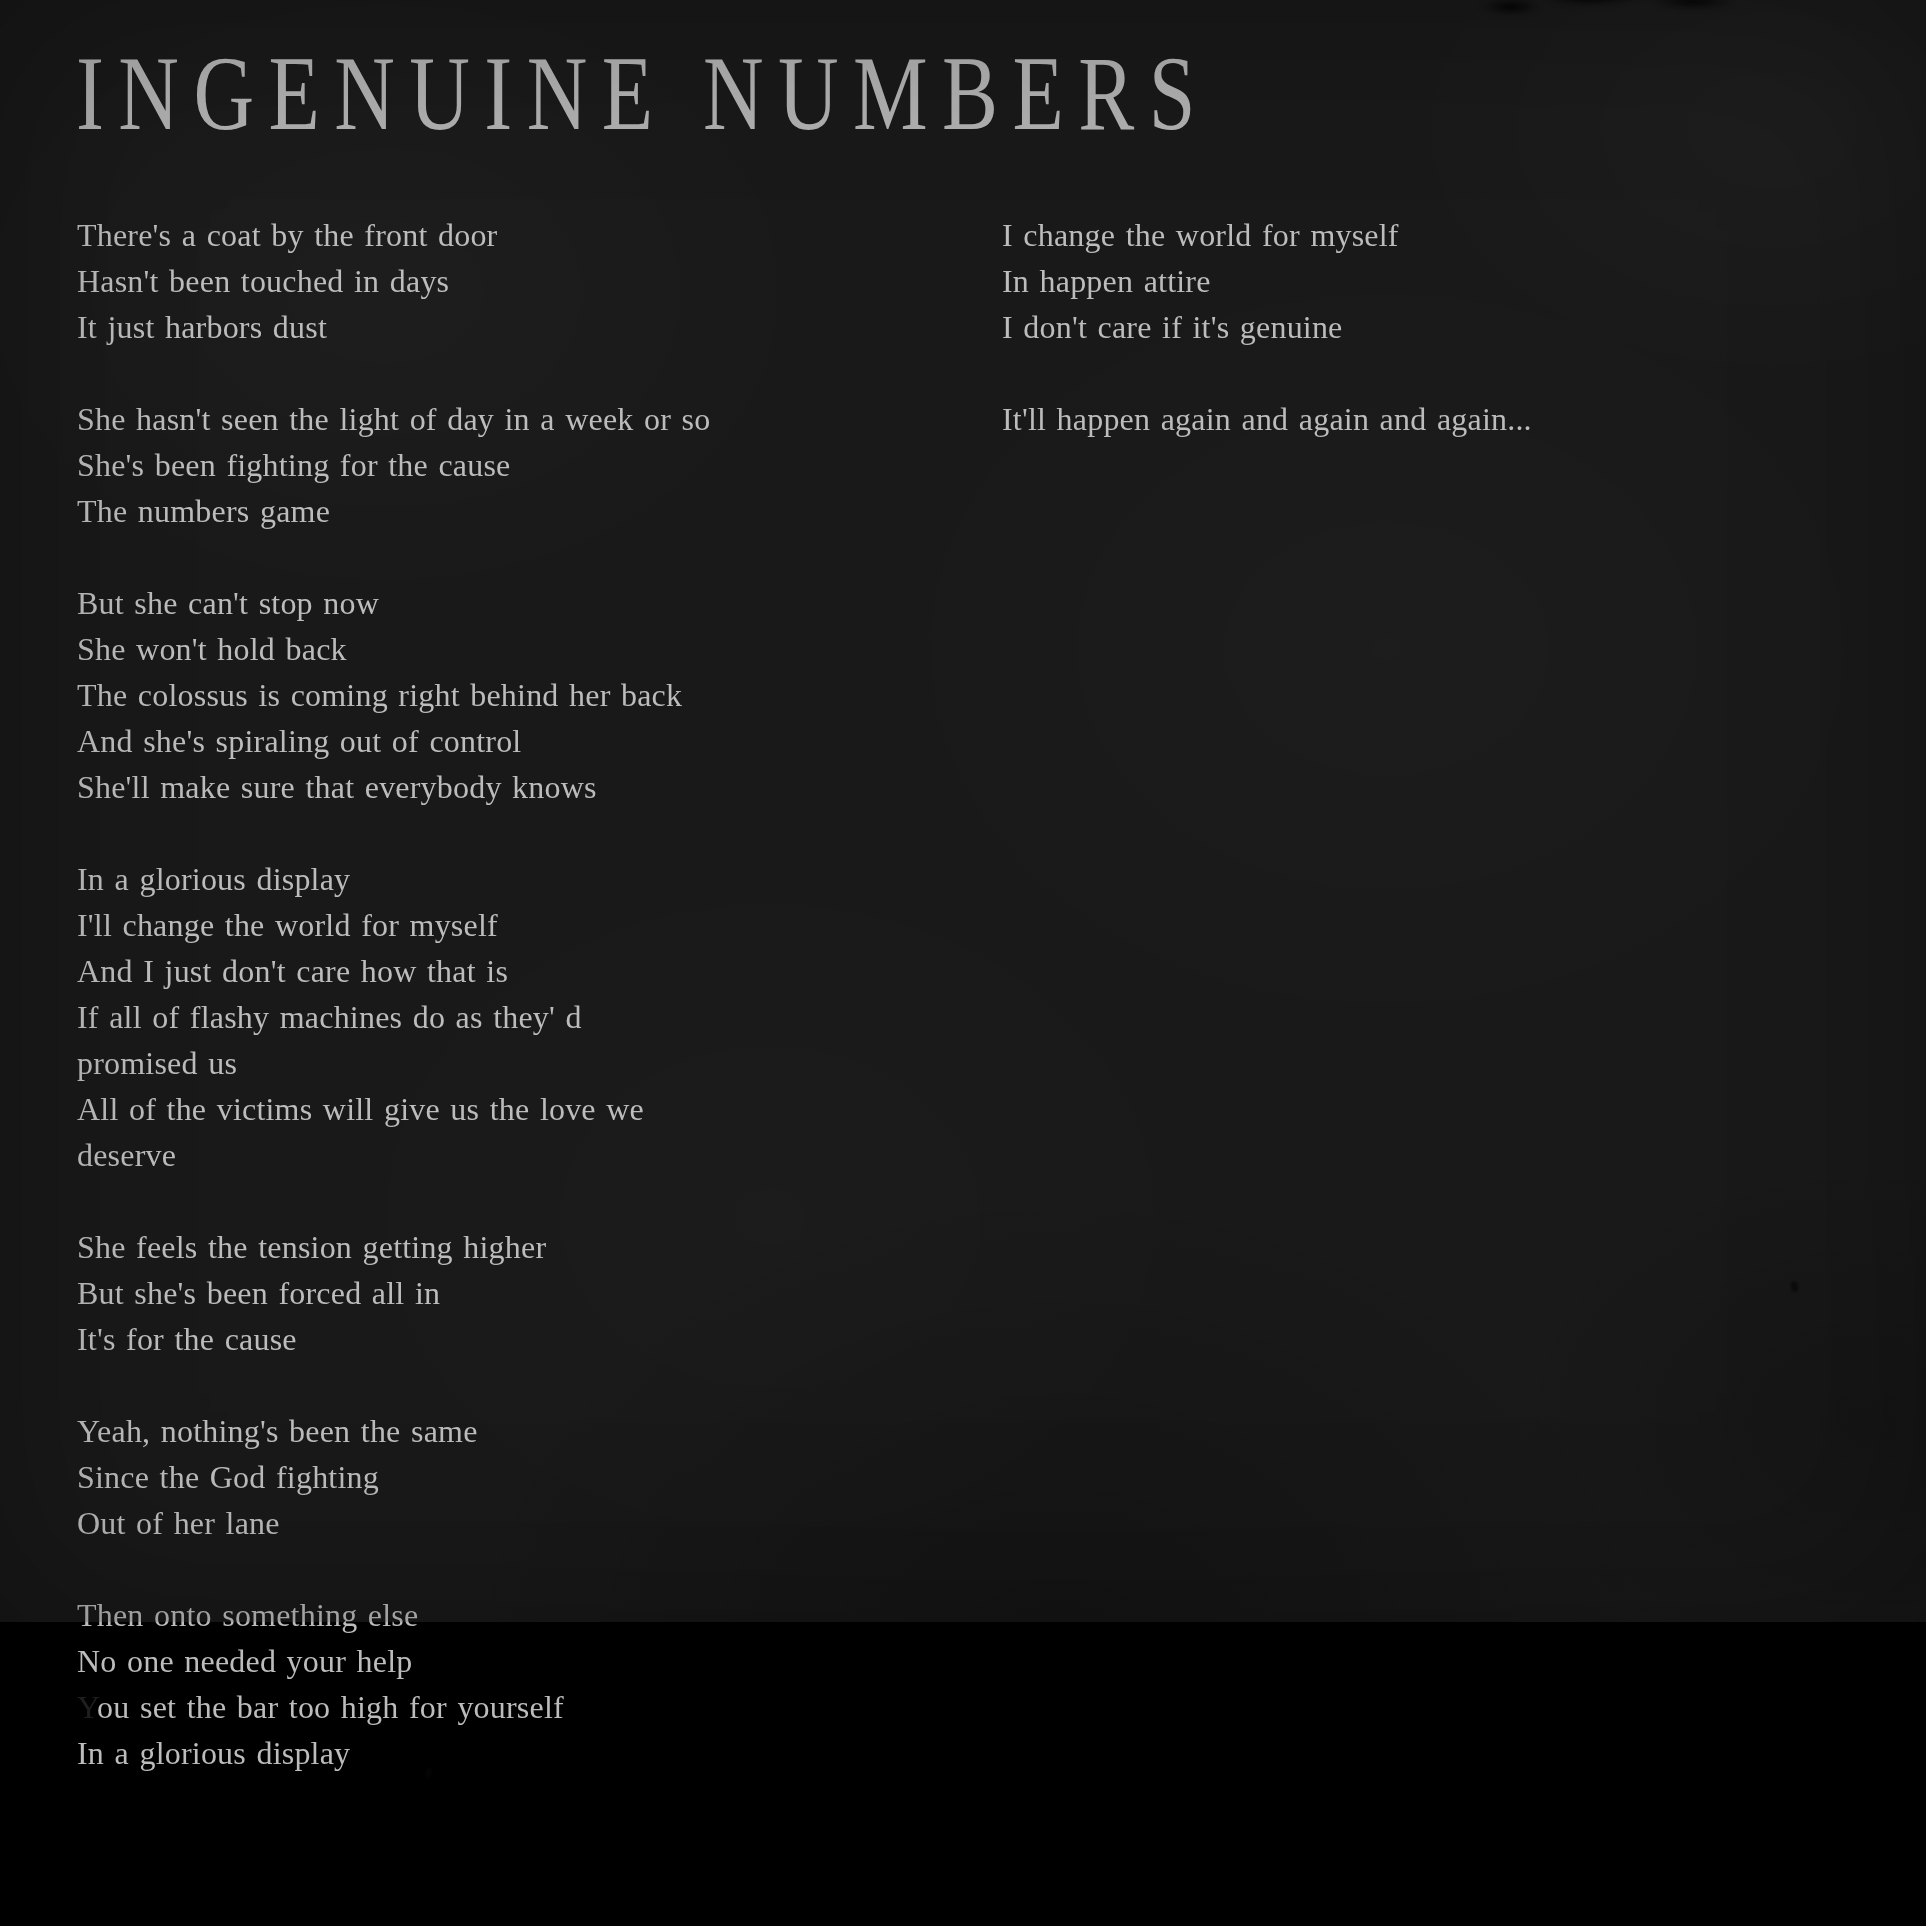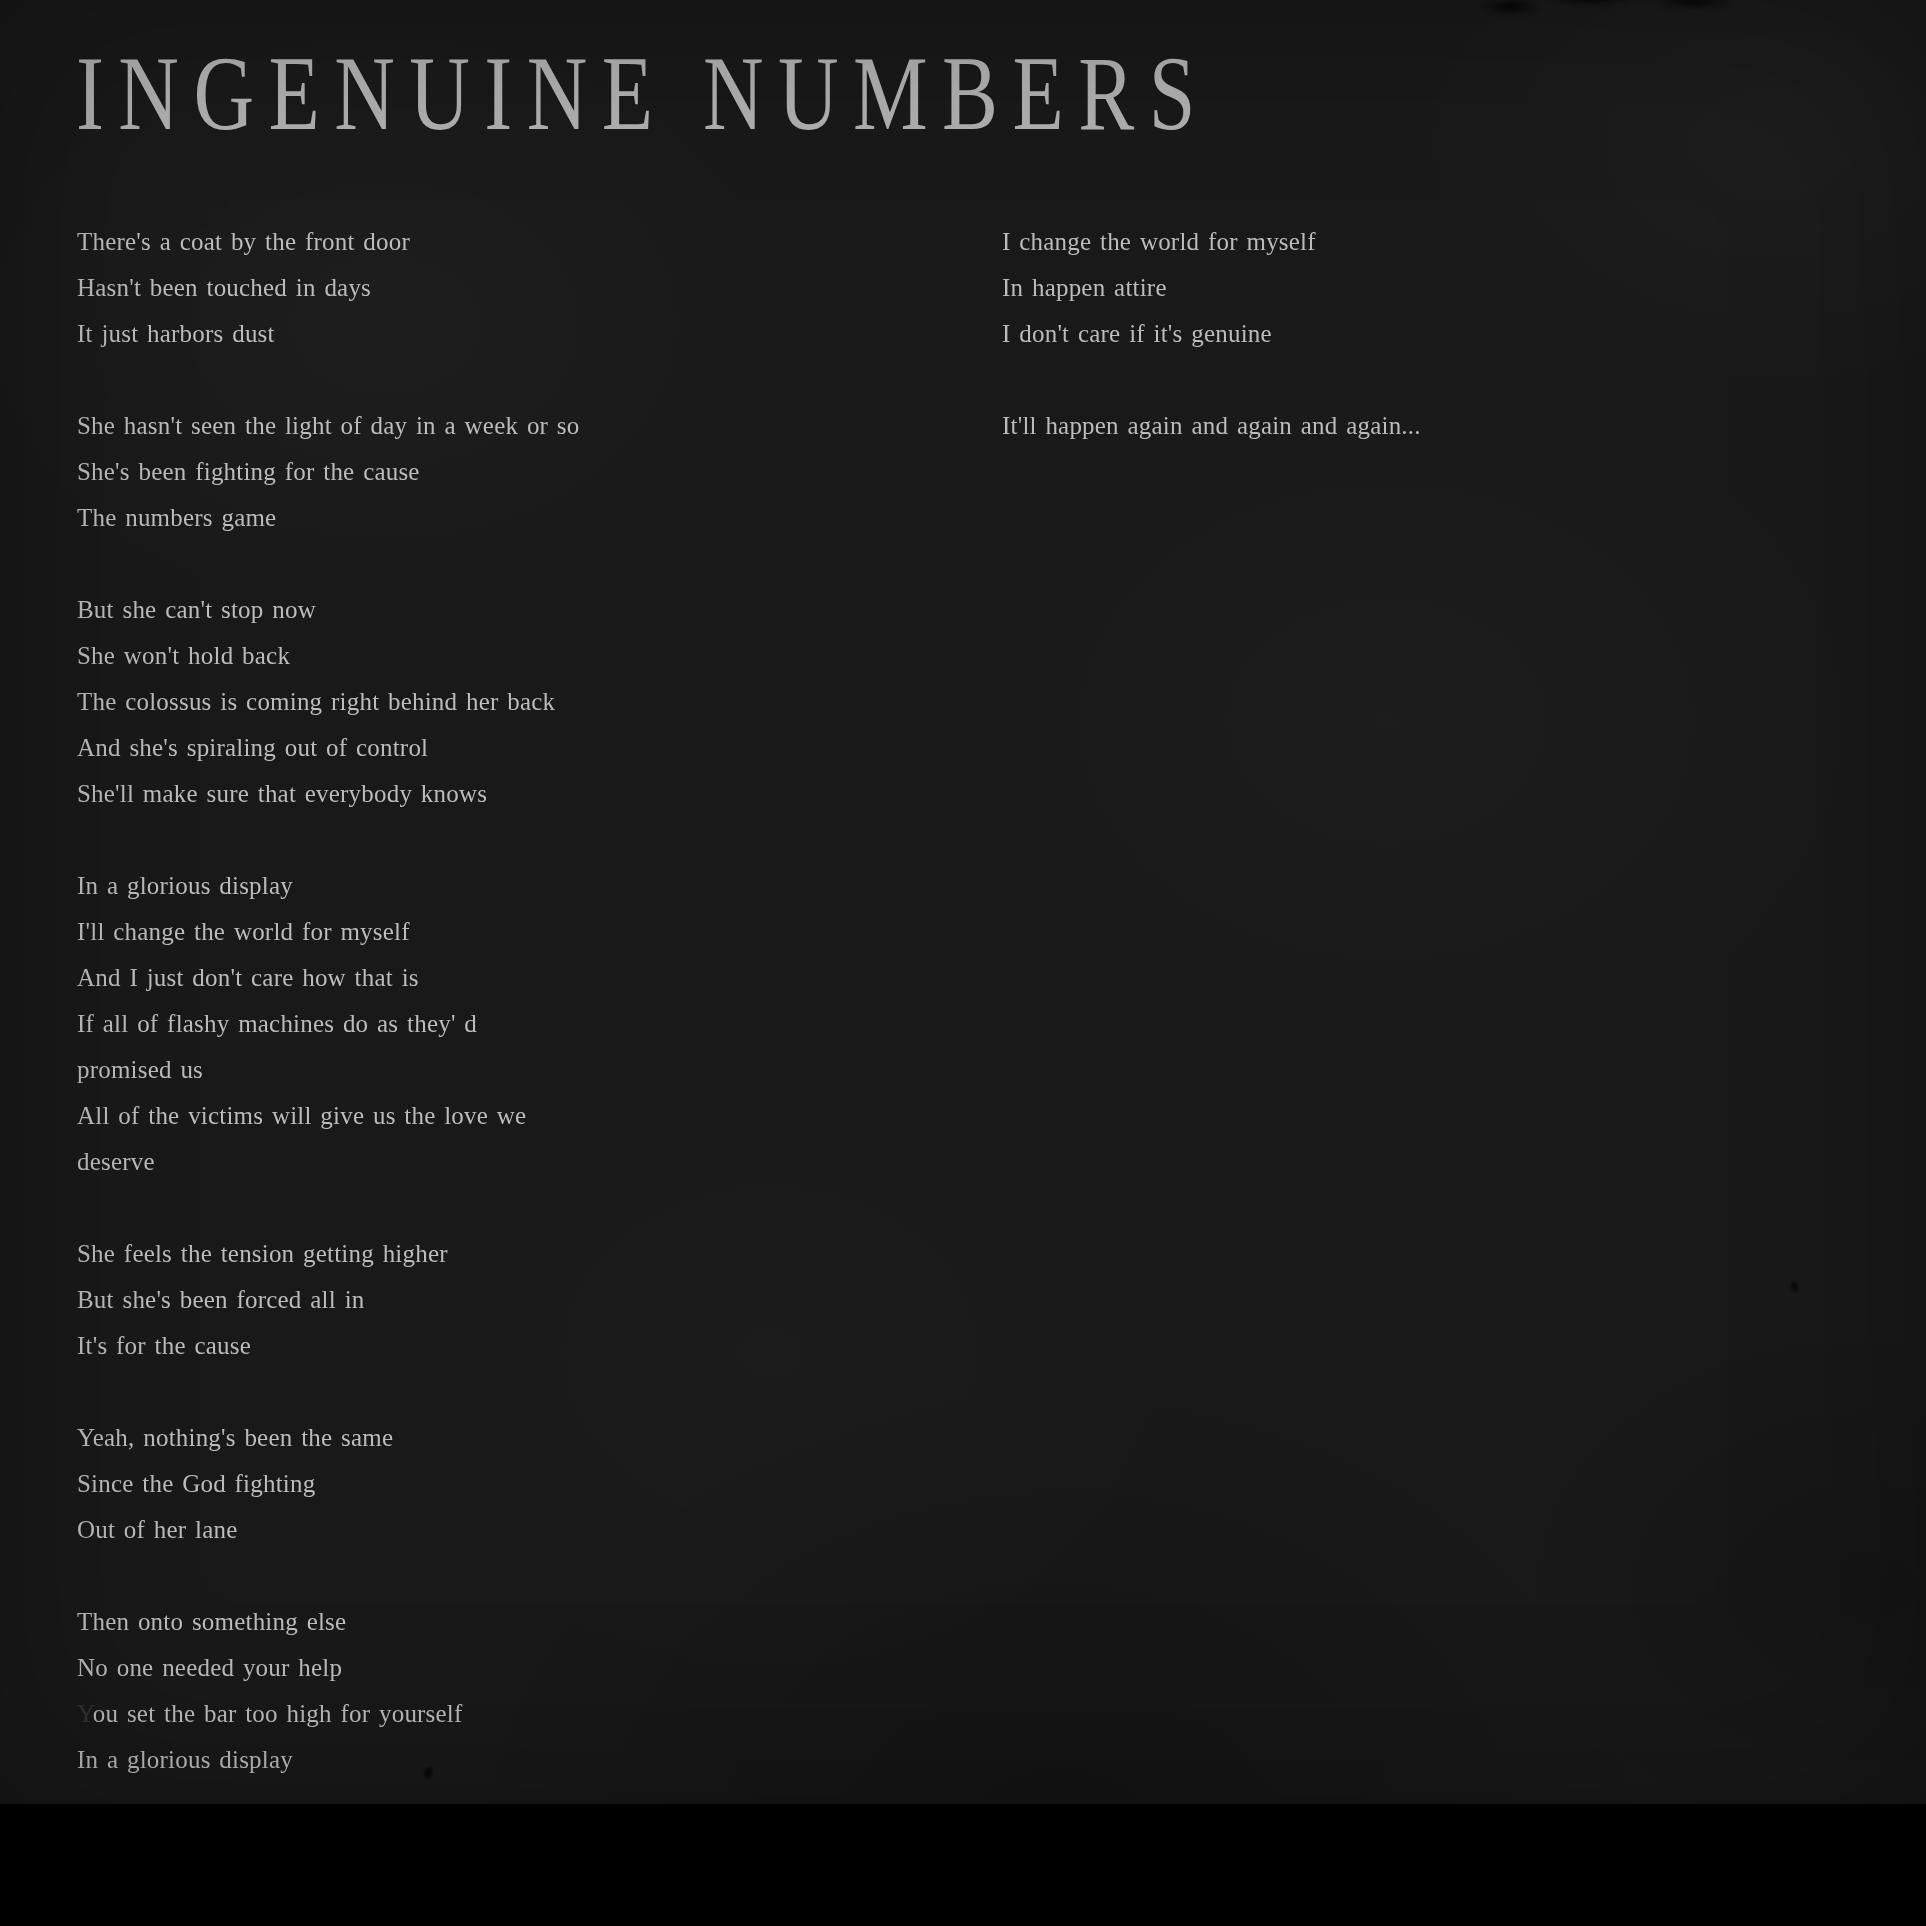--- a/index.html
+++ b/index.html
@@ -9,21 +9,21 @@
   }
   *{margin:0;padding:0;box-sizing:border-box;}
   html,body{background:#000;}
   body{
     width:1926px;height:1926px;
     font-family:"Liberation Serif","DejaVu Serif",serif;
     overflow:hidden;
   }
   .page{
     position:relative;
-    width:1926px;height:1804px;
+    width:1926px;height:1622px;
     background:
       radial-gradient(ellipse 680px 499px at 20% 18%, rgba(255,255,255,.020), transparent 65%),
       radial-gradient(ellipse 816px 634px at 72% 40%, rgba(255,255,255,.016), transparent 65%),
       radial-gradient(ellipse 725px 589px at 40% 75%, rgba(255,255,255,.013), transparent 65%),
       radial-gradient(ellipse 589px 408px at 92% 8%,  rgba(255,255,255,.02),  transparent 65%),
       radial-gradient(ellipse 906px 725px at 55% 103%, rgba(0,0,0,.22), transparent 70%),
       radial-gradient(ellipse 544px 408px at 97% 88%, rgba(0,0,0,.16), transparent 70%),
       var(--bg);
     padding-left: 10px;
   }
@@ -32,22 +32,22 @@
     box-shadow:inset 0 0 190px rgba(0,0,0,.30);
   }
   .title{
     position:absolute;left:76px;top:39px;
     font-size:105px;line-height:109px;font-weight:400;
     letter-spacing:18px;white-space:nowrap;
     color:var(--title);
     transform:scaleX(.80);transform-origin:left top;
   }
   .col{
-    position:absolute;top:219px;
-    font-size:25px;line-height:46px;
+    position:absolute;top:212px;
+    font-size:32px;line-height:46px;
     letter-spacing:0.2px;word-spacing:2.3px;
     color:var(--text);
     white-space:nowrap;
   }
   .col-left{left:77px;}
   .col-right{left:1002px;}
   .stanza{margin-bottom:46px;}
   .stanza.gap-two{margin-top:46px;}
   .line{height:46px;}
   .faded{opacity:.16;}

